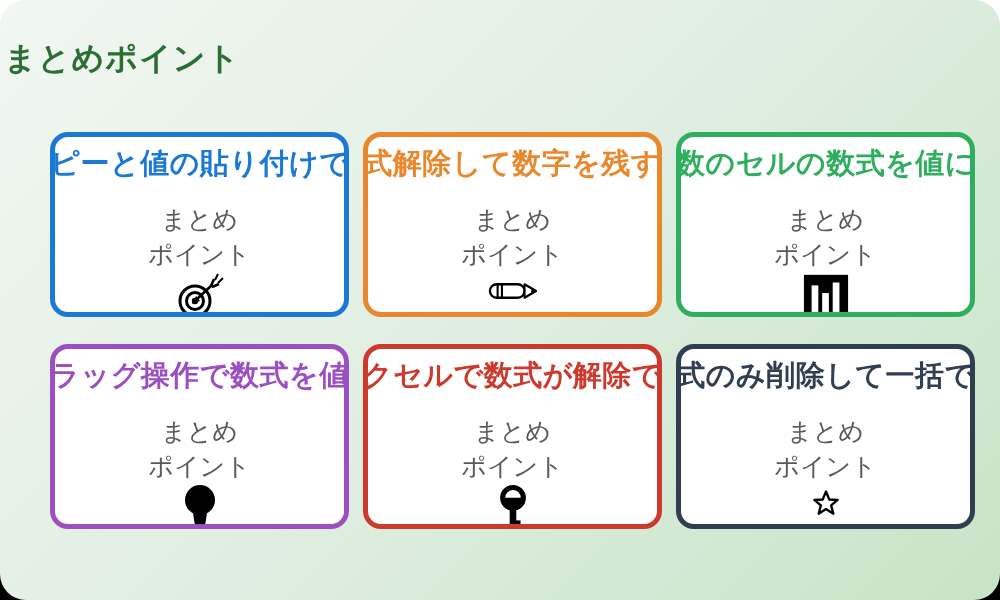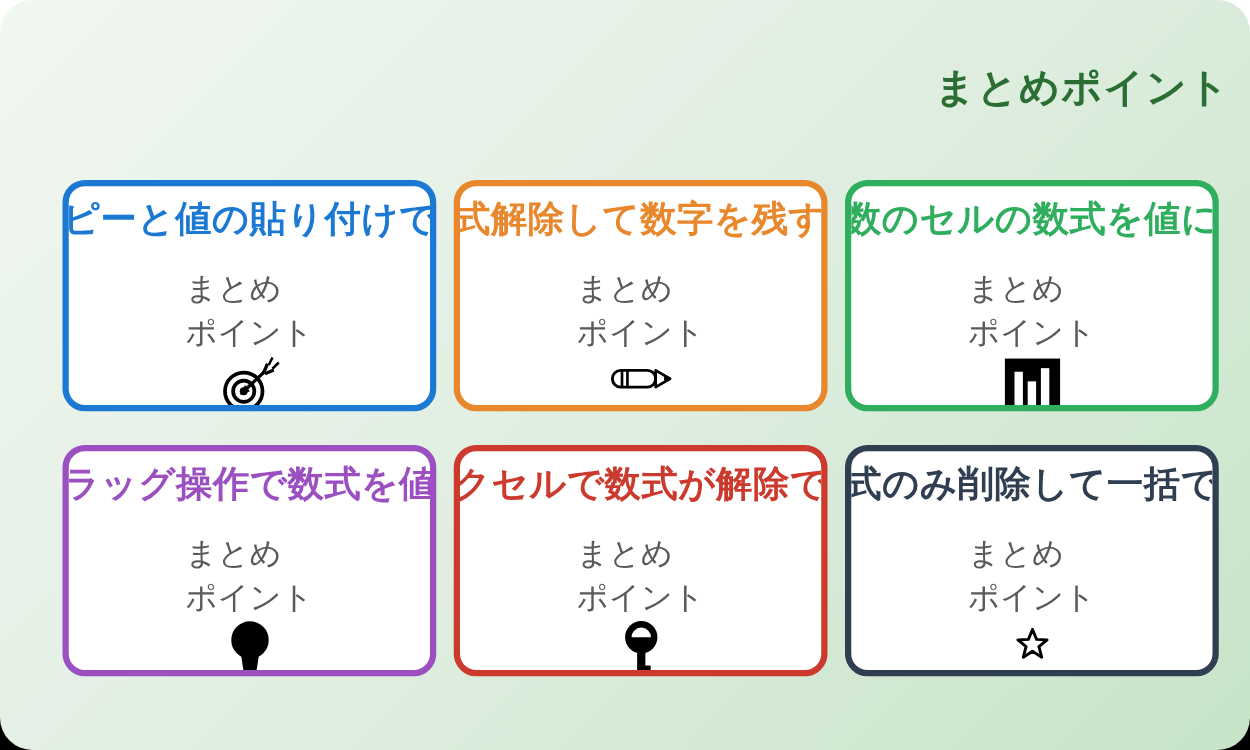--- a/index.html
+++ b/index.html
@@ -10,22 +10,22 @@
     overflow: hidden;
   }
   .page {
     width: 1000px; height: 600px;
     box-sizing: border-box;
     border-radius: 26px;
     background: linear-gradient(135deg, var(--bg-start, #f1f7f1) 0%, #e2efe3 45%, var(--bg-end, #c7e4c7) 100%);
     padding-top: 32px;
   }
   .page-title {
-    margin: 16px;
-    text-align: right;
+    margin: 4px;
+    text-align: left;
     font-size: 32px;
     font-weight: bold;
     line-height: 44px;
     color: var(--title-color, #2a6e33);
     letter-spacing: 1px;
     font-family: Liberation Serif, serif;
   }
   .cards {
     margin: 52px 25px 0 50px;
     display: grid;
@@ -55,21 +55,21 @@
   .card-title span {
     white-space: nowrap;
     flex: 0 0 auto;
     font-size: 29px;
     font-weight: bold;
     color: var(--accent, #333);
     letter-spacing: 0.5px;
   }
   .card-lines {
     margin-top: 18px;
-    text-align: left;
+    text-align: center;
     font-size: 25px;
     line-height: 35px;
     color: var(--body-text, #595959);
   }
   .card-icon {
     flex: 1 1 auto;
     display: flex;
     align-items: center;
     justify-content: center;
     padding-bottom: 3px;

